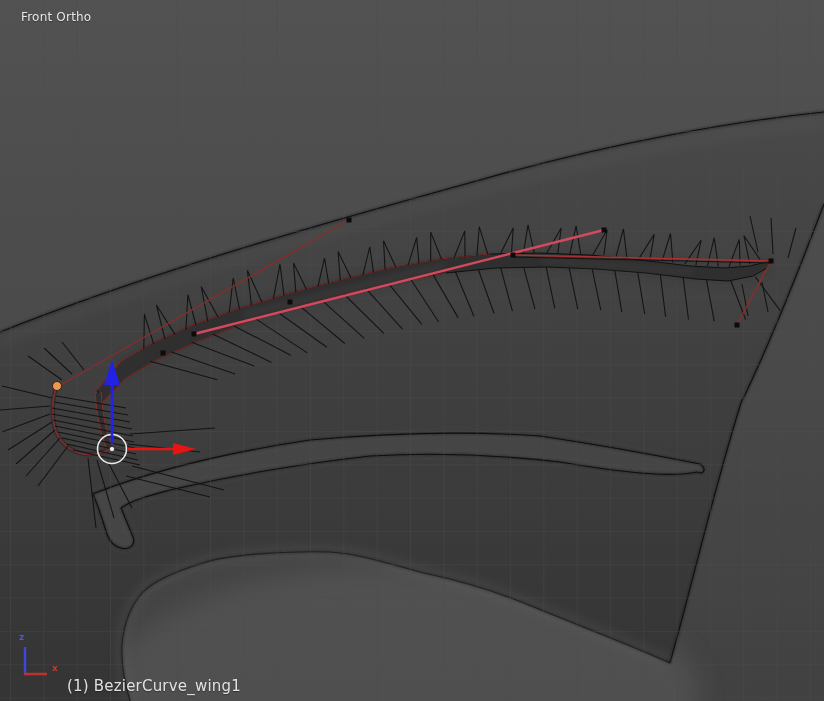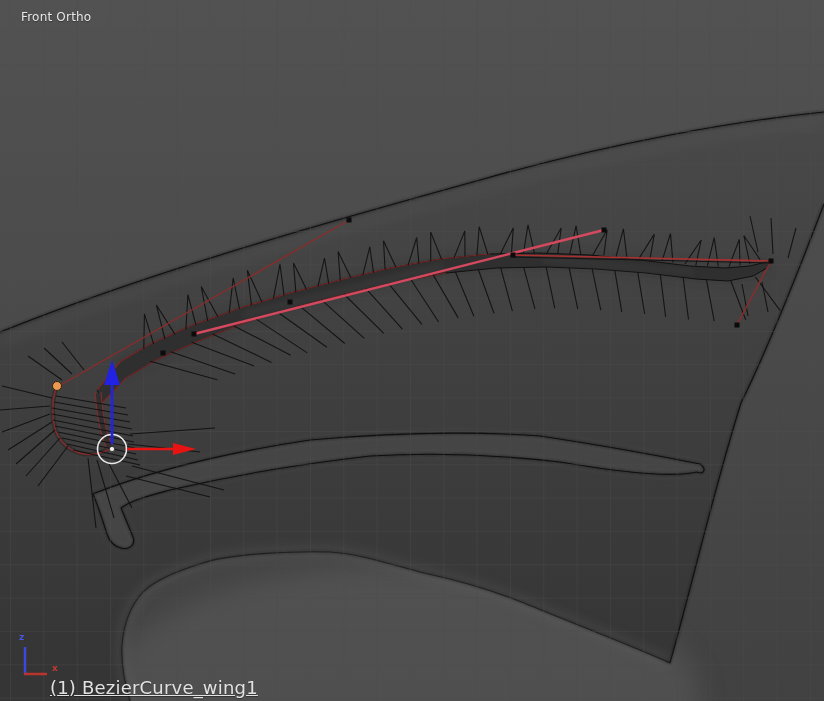--- a/index.html
+++ b/index.html
@@ -7,21 +7,21 @@
     position:relative;width:824px;height:701px;overflow:hidden;
     background:#484848;
     font-family:"DejaVu Sans","Liberation Sans",sans-serif;
   }
   #scene{position:absolute;left:0;top:0;}
   .hud-label{
     position:absolute;color:#e8e8e8;font-size:12px;letter-spacing:0.2px;
     text-shadow:0 1px 1px rgba(0,0,0,0.35);white-space:nowrap;user-select:none;
   }
   #view-label{left:21px;top:10px;text-align:center;}
-  #object-label{left:50px;top:677px;font-size:18px;color:#e2e2e2;text-decoration:underline;}
+  #object-label{left:67px;top:677px;font-size:15px;color:#e2e2e2;}
   .gizmo-label{position:absolute;font-size:9px;font-weight:bold;user-select:none;}
   #gizmo-z{left:19px;top:632px;color:#4a55e0;}
   #gizmo-x{left:52px;top:663px;color:#c23a30;}
 </style>
 </head>
 <body>
 
 <div id="viewport">
   <svg id="scene" width="824" height="701" viewBox="0 0 824 701">
       <defs>

